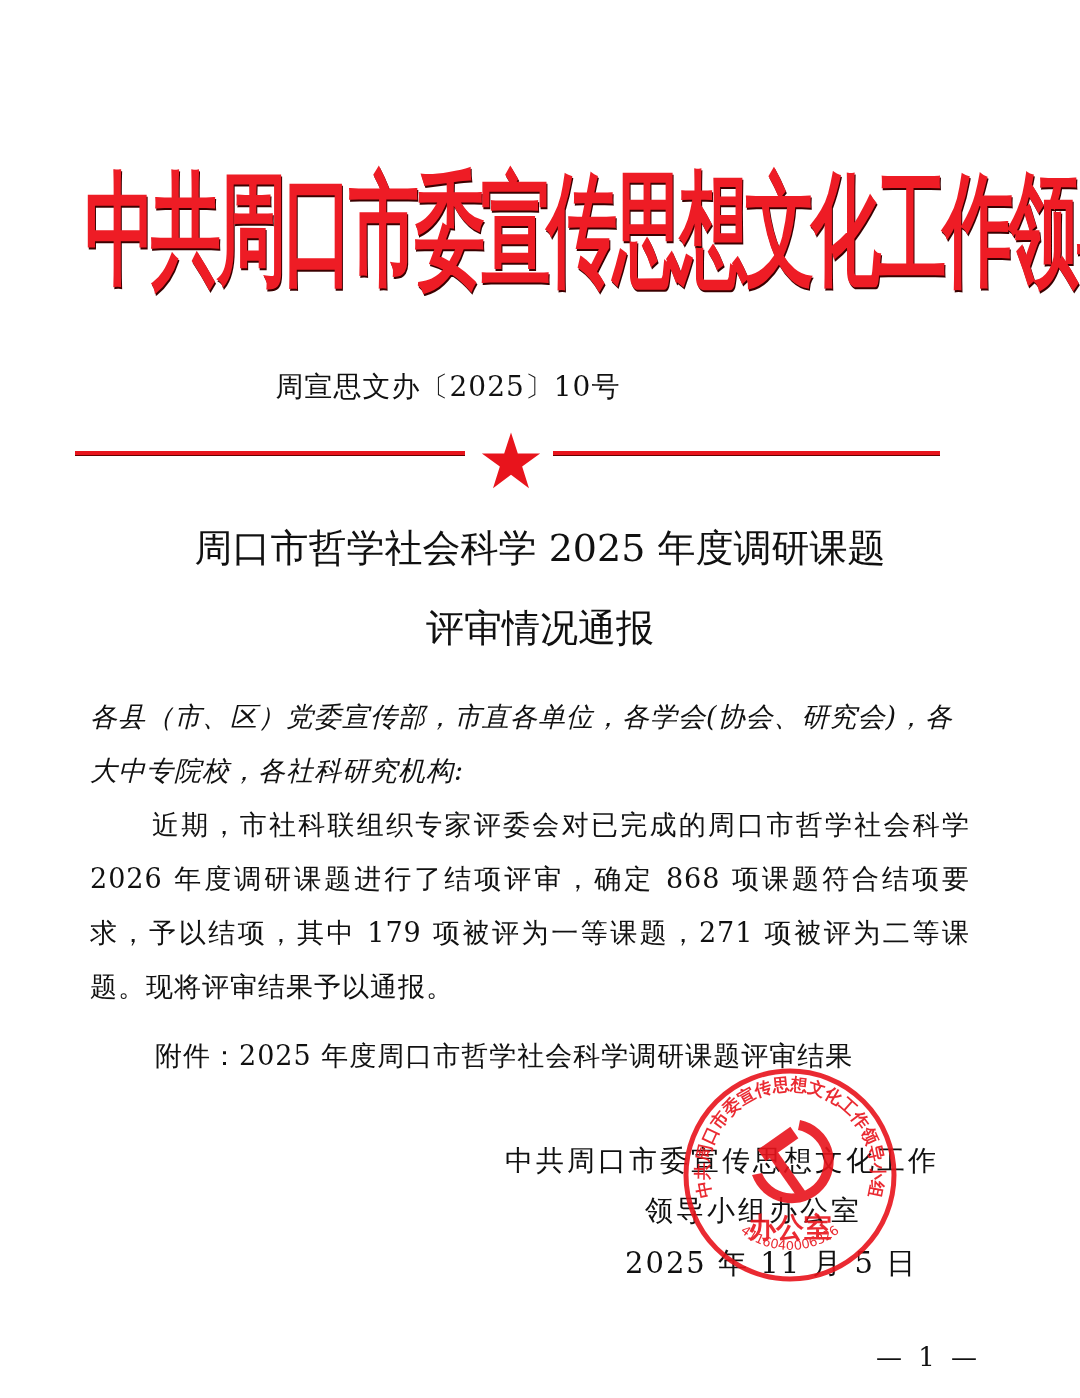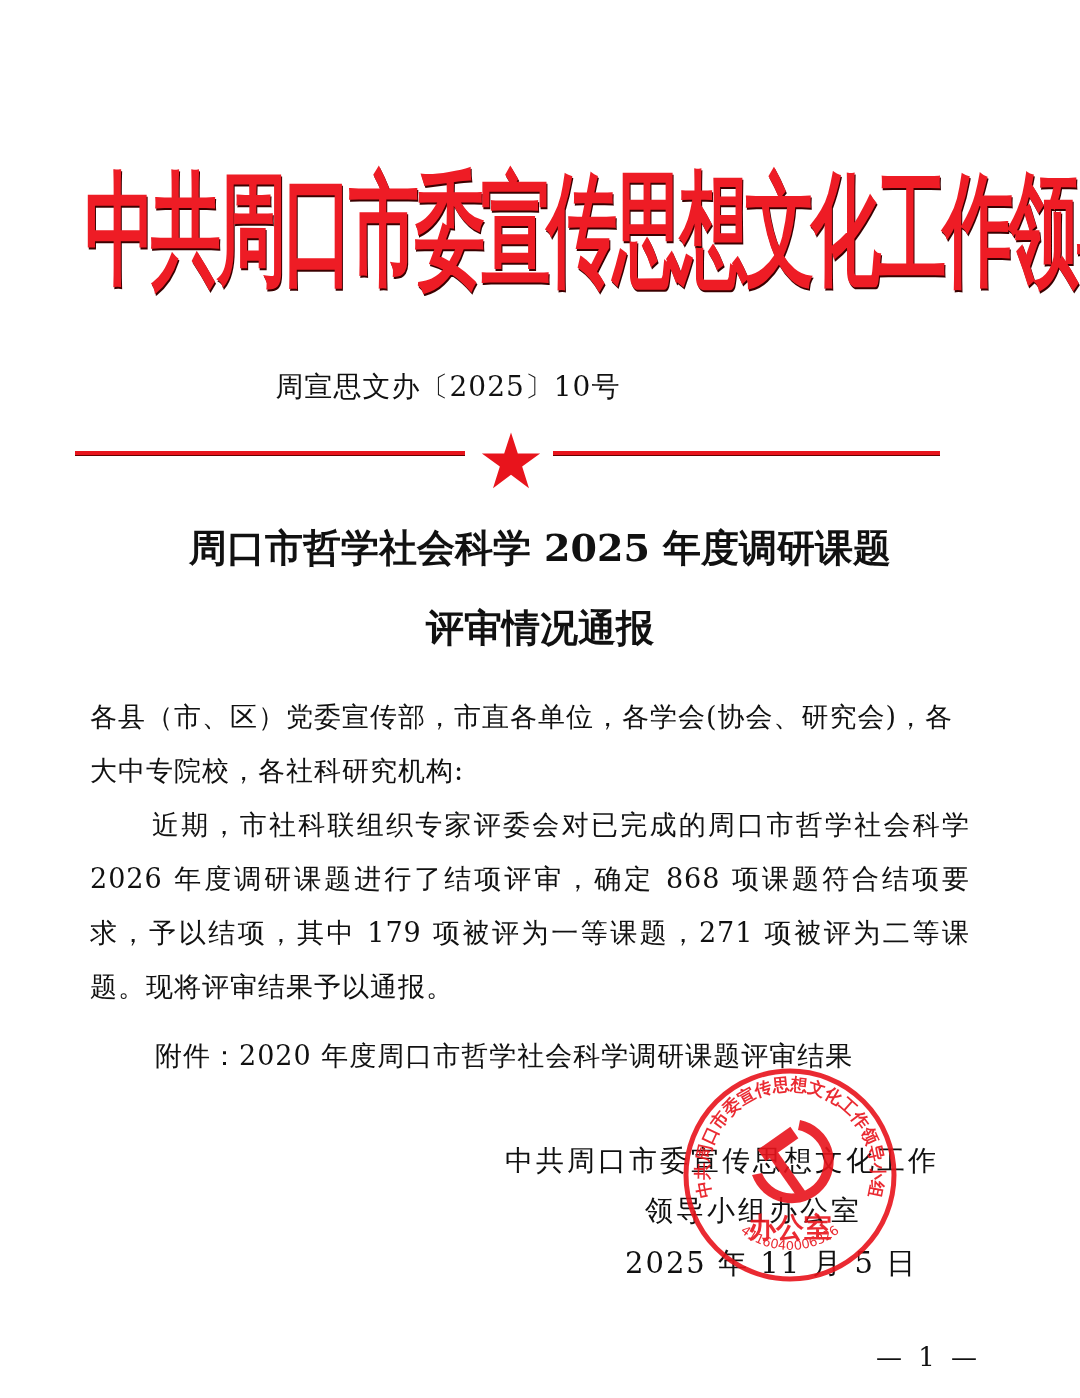--- a/index.html
+++ b/index.html
@@ -9,26 +9,26 @@
     color: #ee1c25; font-family: "DejaVu Sans", "Liberation Sans", sans-serif; font-weight: bold;
     font-size: 70px; line-height: 140px; letter-spacing: -4px; white-space: nowrap;
     transform: scaleY(1.75); transform-origin: left center; text-shadow: 1px 1px 0 #3a0000; }
   .doc-number { position: absolute; left: 0; width: 896px; top: 368px; text-align: center;
     font-size: 28px; letter-spacing: 1px; }
   .divider { position: absolute; top: 430px; left: 75px; width: 865px; height: 60px; }
   .rule { position: absolute; top: 21px; height: 4px; background: #e8141c; box-shadow: 0 1px 0 #600; }
   .rule.left { left: 0; width: 390px; }
   .rule.right { left: 478px; width: 387px; }
   .star { position: absolute; left: 405px; top: 0; width: 62px; height: 62px; }
-  .main-title { position: absolute; left: 0; width: 1080px; text-align: center; font-weight: bold;
+  .main-title { position: absolute; left: 0; width: 1080px; text-align: center; font-weight: normal;
     font-size: 38px; line-height: 56px; }
   .t1 { top: 520px; } .t2 { top: 600px; }
   .body-text { position: absolute; left: 90px; width: 880px; font-size: 27px; line-height: 54px;
     letter-spacing: 1px; }
-  .salutation { top: 690px; }
+  .salutation { top: 690px; font-style: italic; }
   .para { top: 798px; text-indent: 62px; text-align: justify; }
   .attachment { position: absolute; left: 155px; top: 1038px; font-size: 27px; letter-spacing: 1px; }
   .signer1 { position: absolute; left: 505px; top: 1142px; font-size: 28px; letter-spacing: 3px; }
   .signer2 { position: absolute; left: 625px; top: 1192px; font-size: 28px; letter-spacing: 3px; margin-left: 20px; }
   .date { position: absolute; left: 625px; top: 1244px; font-size: 29px; letter-spacing: 2px; }
   .seal { position: absolute; left: 680px; top: 1065px; width: 220px; height: 220px; opacity: 0.9; }
   .page-num { position: absolute; left: 876px; top: 1342px; font-size: 26px; letter-spacing: 4px; }
 </style>
 </head>
 <body>
@@ -44,21 +44,21 @@
   </svg>
   <div class="rule right"></div>
 </div>
 
 <div class="main-title t1">周口市哲学社会科学 2025 年度调研课题</div>
 <div class="main-title t2">评审情况通报</div>
 
 <div class="body-text salutation">各县（市、区）党委宣传部，市直各单位，各学会(协会、研究会)，各大中专院校，各社科研究机构:</div>
 <div class="body-text para">近期，市社科联组织专家评委会对已完成的周口市哲学社会科学 2026 年度调研课题进行了结项评审，确定 868 项课题符合结项要求，予以结项，其中 179 项被评为一等课题，271 项被评为二等课题。现将评审结果予以通报。</div>
 
-<div class="attachment">附件：2020 年度周口市哲学社会科学调研课题评审结果</div>
+<div class="attachment">附件：2025 年度周口市哲学社会科学调研课题评审结果</div>
 
 <div class="signer1">中共周口市委宣传思想文化工作</div>
 <div class="signer2">领导小组办公室</div>
 <div class="date">2025 年 11 月 5 日</div>
 
 <svg class="seal" viewBox="0 0 220 220">
   <defs>
     <path id="ringPath" d="M 40,150 A 82,82 0 1,1 180,150"></path>
     <path id="codePath" d="M 45,150 A 78,78 0 0,0 175,150"></path>
   </defs>

